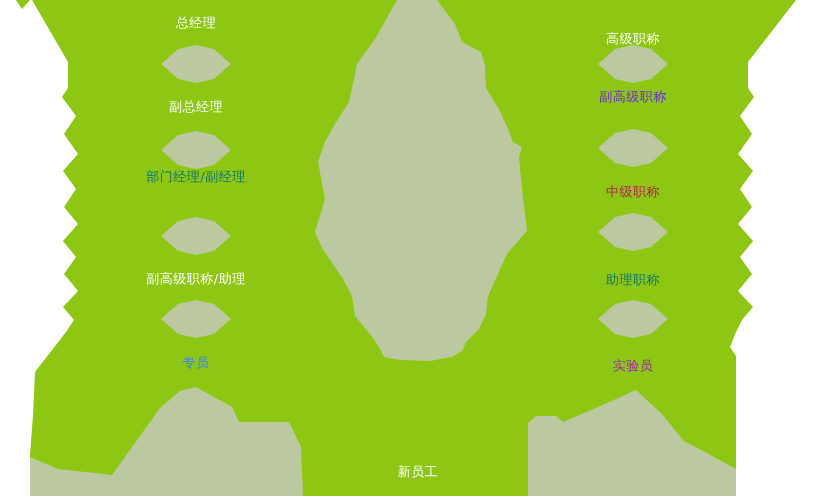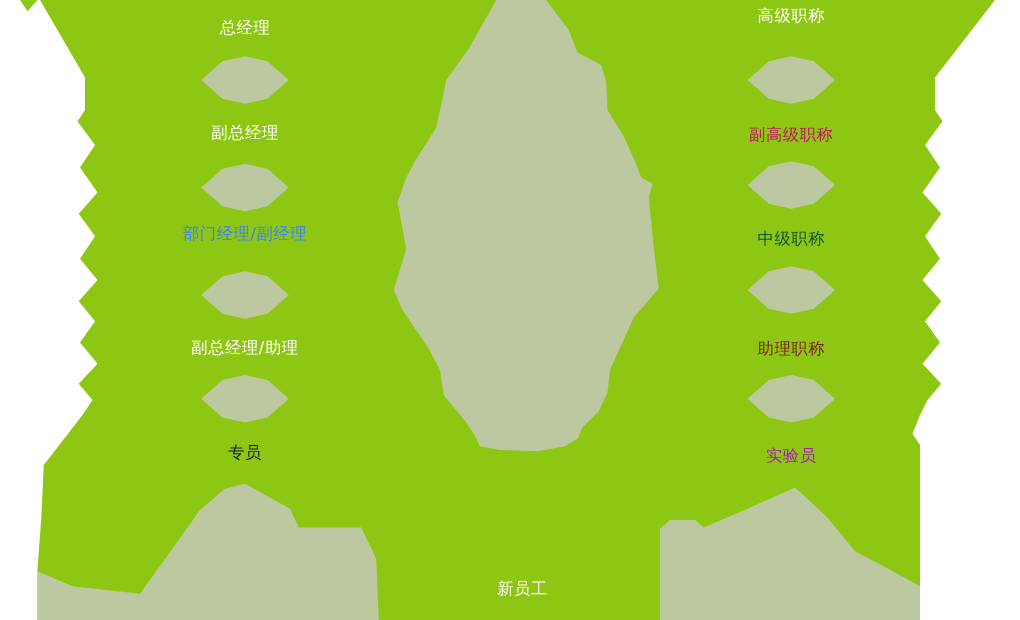--- a/index.html
+++ b/index.html
@@ -47,25 +47,25 @@
     <polygon class="fill-sage" points="598,148 615,133 633,129 651,133 668,148 651,163 633,167 615,163" fill="#BCC9A0"></polygon>
     <polygon class="fill-sage" points="598,232 615,217 633,213 651,217 668,232 651,247 633,251 615,247" fill="#BCC9A0"></polygon>
     <polygon class="fill-sage" points="598,319 615,304 633,300 651,304 668,319 651,334 633,338 615,334" fill="#BCC9A0"></polygon>
 
     <polygon class="fill-sage" points="30,496 30,457 58,469 112,475 160,408 180,391 196,387 232,407 239,422 289,422 301,447 303,496" fill="#BCC9A0"></polygon>
     <polygon class="fill-sage" points="528,496 528,423 536,416 556,416 563,422 598,407 636,390 661,413 684,441 705,452 736,469 736,496" fill="#BCC9A0"></polygon>
   </svg>
 
   <div class="lbl left" style="top: 13px; color: rgb(255, 255, 255);">总经理</div>
   <div class="lbl left" style="top: 97px; color: rgb(255, 255, 255);">副总经理</div>
-  <div class="lbl left" style="top: 178px; color: #3b82f6;">部门经理/副经理</div>
-  <div class="lbl left" style="top: 269px; color: rgb(255, 255, 255);">副总经理/助理</div>
-  <div class="lbl left" style="top: 353px; color: #0f172a; text-align: right;">专员</div>
+  <div class="lbl left" style="top: 167px; color: #0f766e;">部门经理/副经理</div>
+  <div class="lbl left" style="top: 269px; color: rgb(255, 255, 255);">副高级职称/助理</div>
+  <div class="lbl left" style="top: 353px; color: #3b82f6; text-align: right;">专员</div>
 
-  <div class="lbl right" style="top: 4px; color: rgb(255, 255, 255);">高级职称</div>
-  <div class="lbl right" style="top: 99px; color: #be185d;">副高级职称</div>
-  <div class="lbl right" style="top: 182px; color: #14532d;">中级职称</div>
-  <div class="lbl right" style="top: 270px; color: #7f1d1d;">助理职称</div>
+  <div class="lbl right" style="top: 29px; color: rgb(255, 255, 255);">高级职称</div>
+  <div class="lbl right" style="top: 87px; color: #6d28d9;">副高级职称</div>
+  <div class="lbl right" style="top: 182px; color: #be185d;">中级职称</div>
+  <div class="lbl right" style="top: 270px; color: #0f766e;">助理职称</div>
   <div class="lbl right" style="top: 356px; color: #a21caf;">实验员</div>
 
   <div class="lbl base" style="top: 462px; color: rgb(255, 255, 255); text-align: center;">新员工</div>
 
 </div>
 
 </body></html>

